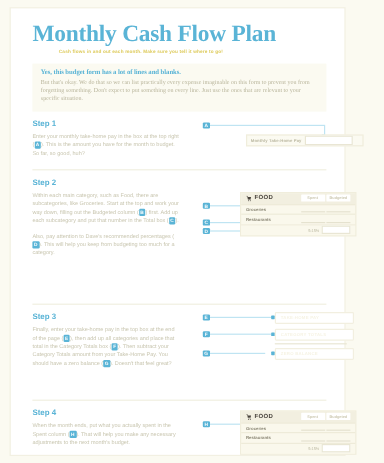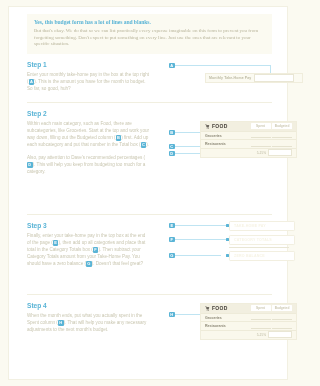--- a/index.html
+++ b/index.html
@@ -177,20 +177,24 @@
     font-weight:700;font-size:3.6px;
     color:#f6f3e4;letter-spacing:0.2px;
   }
   .rule{position:absolute;background:#e9e6d4;height:0.8px;}
 </style>
 </head>
 <body>
 
 <div class="page">
 
+  <div class="title-wrap">
+    <div class="title">Monthly Cash Flow Plan</div>
+    <div class="subtitle">Cash flows in and out each month. Make sure you tell it where to go!</div>
+  </div>
 
   <div class="intro">
     <div class="intro-head">Yes, this budget form has a lot of lines and blanks.</div>
     <div class="intro-body">But that's okay. We do that so we can list practically every expense imaginable on this form to prevent you from forgetting something. Don't expect to put something on every line. Just use the ones that are relevant to your specific situation.</div>
   </div>
 
   <div class="step">
     <div class="step-col">
       <div class="step-head">Step 1</div>
       <div class="step-body"><span>Enter your monthly take-home pay in the box at the top right (</span><span class="marker">A</span><span>). This is the amount you have for the month to budget. So far, so good, huh?</span></div>

